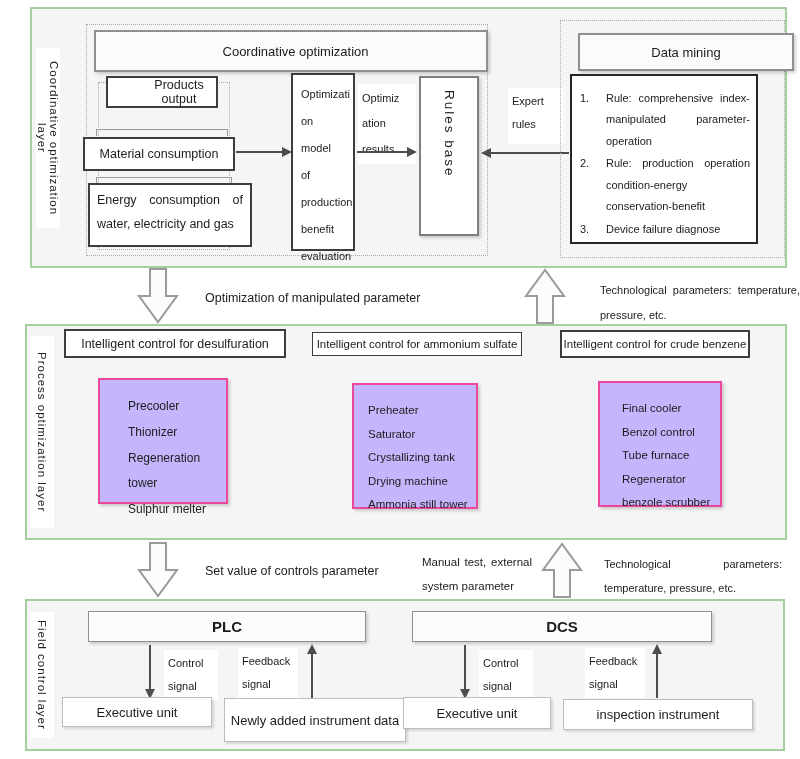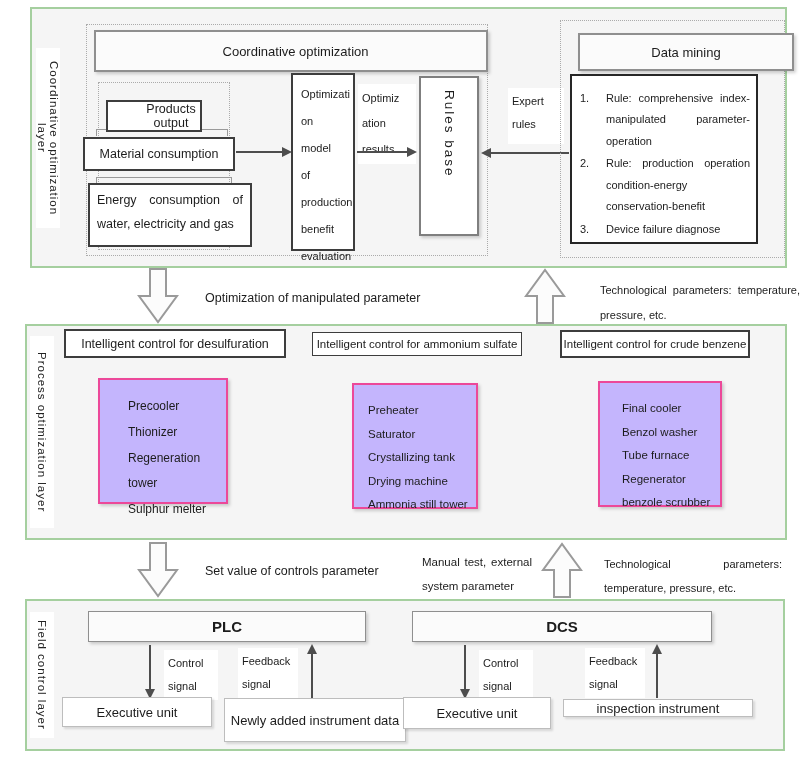--- a/index.html
+++ b/index.html
@@ -59,21 +59,21 @@
   <div class="vlabel" style="left:36px; top:48px; width:24px; height:180px;">Coordinative optimization layer</div>
 
   <div class="dotted" style="left:86px; top:24px; width:402px; height:232px;"></div>
   <div class="dotted" style="left:98px; top:82px; width:132px; height:168px;"></div>
 
   <div class="hdr" style="left:94px; top:30px; width:394px; height:42px;padding-left:9px;">Coordinative optimization</div>
 
   <div class="ghost" style="left:96px; top:129px; width:132px;"></div>
   <div class="ghost" style="left:96px; top:177px; width:136px;"></div>
 
-  <div class="darkbox" style="left:106px; top:100px; width:96px; height:32px;padding-left:34px;">Products output</div>
+  <div class="darkbox" style="left:106px; top:76px; width:112px; height:32px;padding-left:34px;">Products output</div>
   <div class="darkbox" style="left:83px; top:137px; width:152px; height:34px;">Material consumption</div>
   <div class="darkbox jtext" style="left:88px; top:183px; width:164px; height:64px; padding:4px 7px; text-align:justify; display:block; line-height:1.9;">Energy consumption of water, electricity and gas</div>
 
   <div class="hline" style="left:236px; top:151px; width:47px;"></div>
   <div class="head-right" style="left:282px; top:147px;"></div>
 
   <div class="model-box" style="left:291px; top:73px; width:64px; height:178px;">
     <div>Optimizati</div>
     <div class="justify-last">on model</div>
     <div>of</div>
@@ -144,21 +144,21 @@
   <div class="listbox" style="left:352px; top:371px; width:126px; height:126px; font-size:11.5px; line-height:2.05; padding-left:14px;">
     <div>Preheater</div>
     <div>Saturator</div>
     <div>Crystallizing tank</div>
     <div>Drying machine</div>
     <div>Ammonia still tower</div>
   </div>
 
   <div class="listbox" style="left:598px; top:369px; width:124px; height:126px; font-size:11.5px; line-height:2.05; padding-left:22px;">
     <div>Final cooler</div>
-    <div>Benzol washer</div>
+    <div>Benzol control</div>
     <div>Tube furnace</div>
     <div>Regenerator</div>
     <div>benzole scrubber</div>
   </div>
 
 
   <svg class="blockarrow" style="left:136px; top:542px;" width="44" height="56" viewBox="0 0 44 56">
     <path d="M14 1 H30 V28 H41 L22 54 L3 28 H14 Z" fill="#fcfcfc" stroke="#9a9a9a" stroke-width="2"></path>
   </svg>
   <div class="flowlabel" style="left:202px; top:563px;">Set value of controls parameter</div>
@@ -190,15 +190,15 @@
 
   <div class="vline" style="left:464px; top:645px; height:46px;"></div>
   <div class="head-down" style="left:460px; top:689px;"></div>
   <div class="chip" style="left:479px; top:650px; width:54px;">Control signal</div>
 
   <div class="chip" style="left:585px; top:648px; width:60px;">Feedback signal</div>
   <div class="vline" style="left:656px; top:653px; height:45px;"></div>
   <div class="head-up" style="left:652px; top:644px;"></div>
 
   <div class="litebox" style="left:403px; top:697px; width:148px; height:32px;">Executive unit</div>
-  <div class="litebox" style="left:563px; top:699px; width:190px; height:18px;">inspection instrument</div>
+  <div class="litebox" style="left:563px; top:699px; width:190px; height:31px;">inspection instrument</div>
 
 </div>
 
 </body></html>

